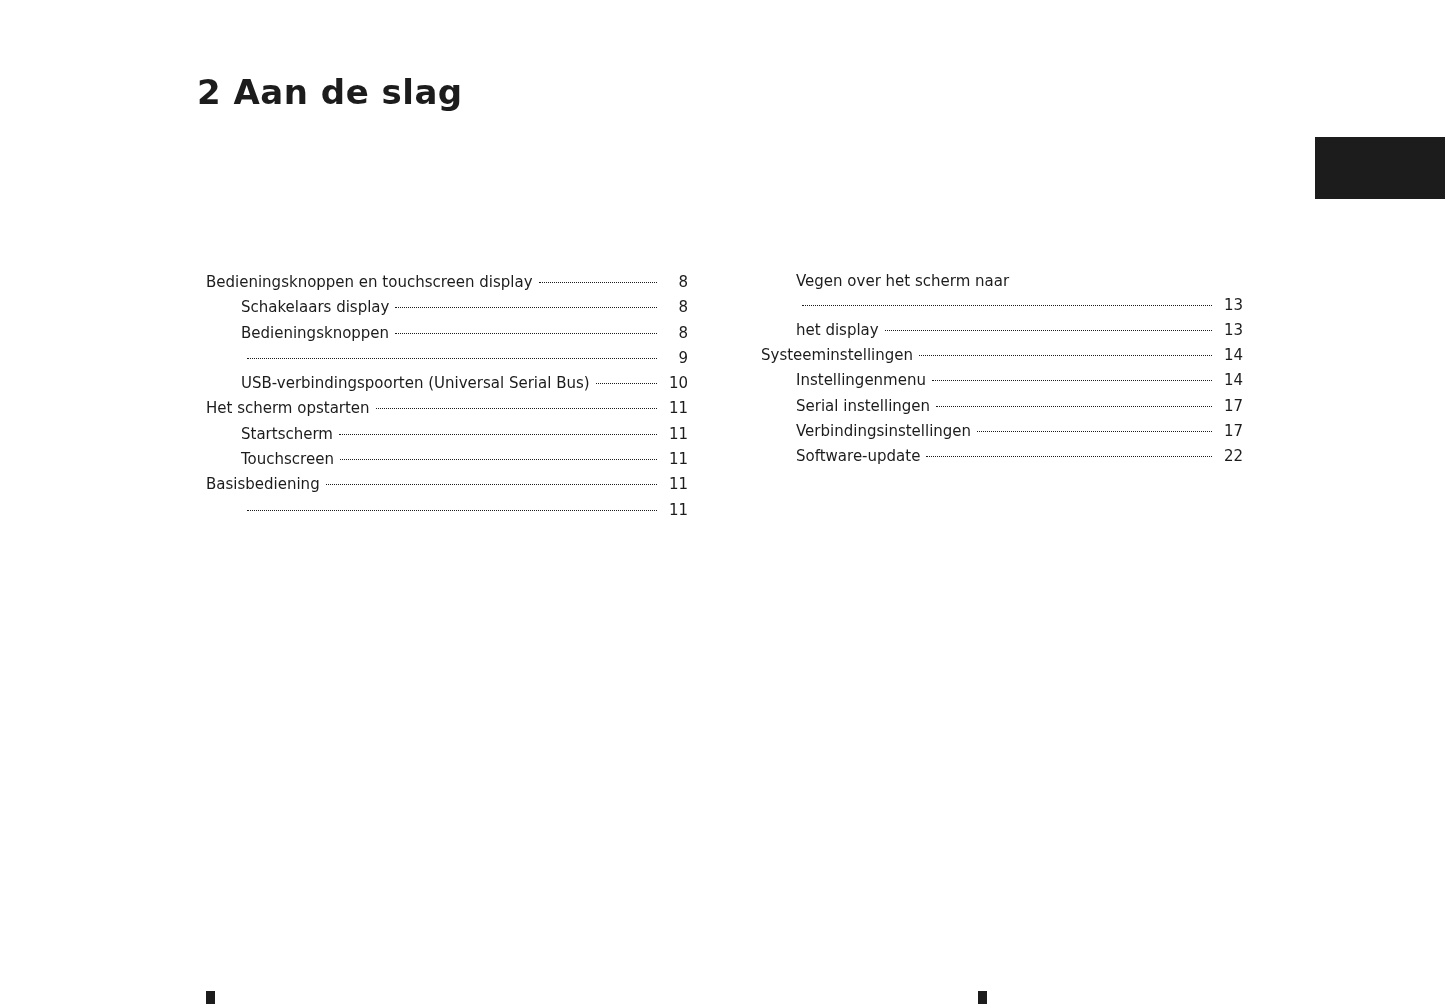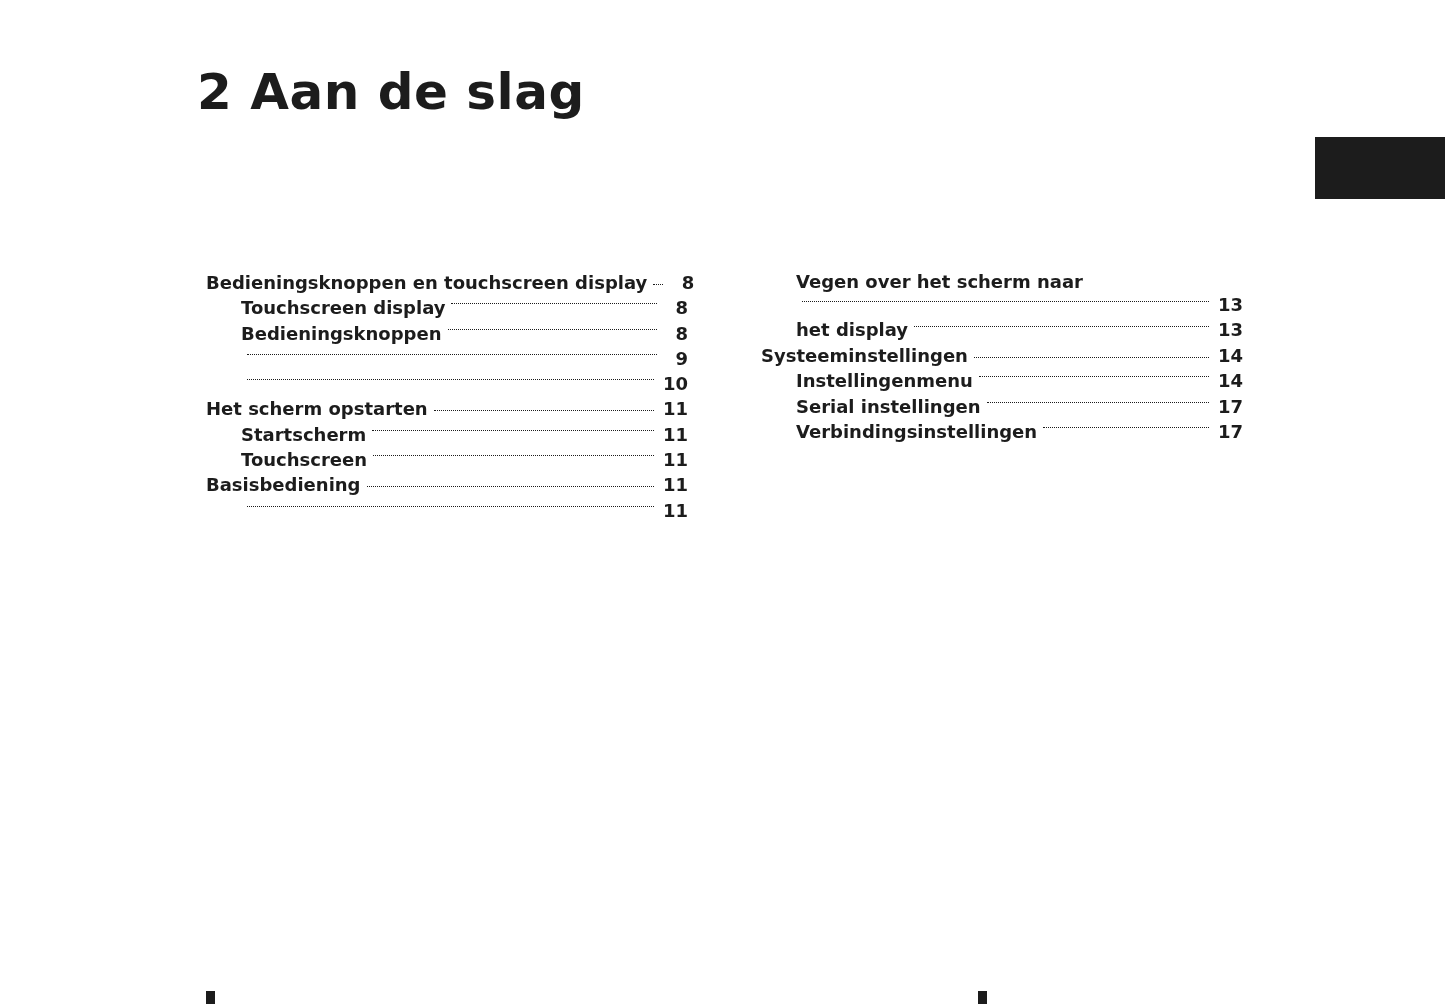--- a/index.html
+++ b/index.html
@@ -3,35 +3,35 @@
   <meta charset="utf-8">
   <style>
     html, body { margin: 0; padding: 0; }
     body {
       width: 1445px; height: 1004px; position: relative; overflow: hidden;
       background: #ffffff; color: #1c1c1c;
       font-family: "DejaVu Sans", sans-serif;
     }
     .chapter-title {
       position: absolute; left: 197px; top: 62px;
-      font-size: 50px; font-weight: bold; letter-spacing: 0.5px;
+      font-size: 34px; font-weight: bold; letter-spacing: 0.5px;
       margin: 0; line-height: 60px; color: #1c1c1c;
     }
     .chapter-tab {
       position: absolute; left: 1315px; top: 137px; width: 130px; height: 62px;
       background: #1c1c1c;
     }
     .toc-col { position: absolute; top: 270px; }
     .toc-col.left { left: 206px; width: 482px; }
     .toc-col.right { left: 761px; width: 482px; }
     .entry {
       display: flex; align-items: baseline;
-      font-size: 18px; line-height: 25.3px; white-space: nowrap; font-weight: bold;
+      font-size: 15px; line-height: 25.3px; white-space: nowrap;
     }
-    .entry.sub { padding-left: 35px; align-items: center; }
+    .entry.sub { padding-left: 35px; }
     .entry .label { flex: 0 0 auto; }
     .entry .dots {
       flex: 1 1 auto; margin: 0 9px 0 6px;
       border-bottom: 1.2px dotted #1c1c1c; transform: translateY(-4px);
       min-width: 10px;
     }
     .entry .page { flex: 0 0 auto; min-width: 22px; text-align: right; }
     .entry.wrap-first { line-height: 23px; }
     .entry.wrap-second { line-height: 24px; margin-bottom: 1px; }
     .crop-mark {
@@ -44,34 +44,35 @@
 <h1 class="chapter-title">2 Aan de slag</h1>
 <div class="chapter-tab"></div>
 
 <div class="toc-col left">
   <div class="entry">
     <span class="label">Bedieningsknoppen en touchscreen display</span>
     <span class="dots"></span>
     <span class="page">8</span>
   </div>
   <div class="entry sub">
-    <span class="label">Touchscreen display</span>
+    <span class="label">Schakelaars display</span>
     <span class="dots"></span>
     <span class="page">8</span>
   </div>
   <div class="entry sub">
     <span class="label">Bedieningsknoppen</span>
     <span class="dots"></span>
     <span class="page">8</span>
   </div>
   <div class="entry sub">
     <span class="dots"></span>
     <span class="page">9</span>
   </div>
   <div class="entry sub">
+    <span class="label">USB-verbindingspoorten (Universal Serial Bus)</span>
     <span class="dots"></span>
     <span class="page">10</span>
   </div>
   <div class="entry">
     <span class="label">Het scherm opstarten</span>
     <span class="dots"></span>
     <span class="page">11</span>
   </div>
   <div class="entry sub">
     <span class="label">Startscherm</span>
@@ -124,16 +125,21 @@
   <div class="entry sub">
     <span class="label">Serial instellingen</span>
     <span class="dots"></span>
     <span class="page">17</span>
   </div>
   <div class="entry sub">
     <span class="label">Verbindingsinstellingen</span>
     <span class="dots"></span>
     <span class="page">17</span>
   </div>
+  <div class="entry sub">
+    <span class="label">Software-update</span>
+    <span class="dots"></span>
+    <span class="page">22</span>
+  </div>
 </div>
 
 <div class="crop-mark" style="left:206px;"></div>
 <div class="crop-mark" style="left:978px;"></div>
 
 </body></html>

